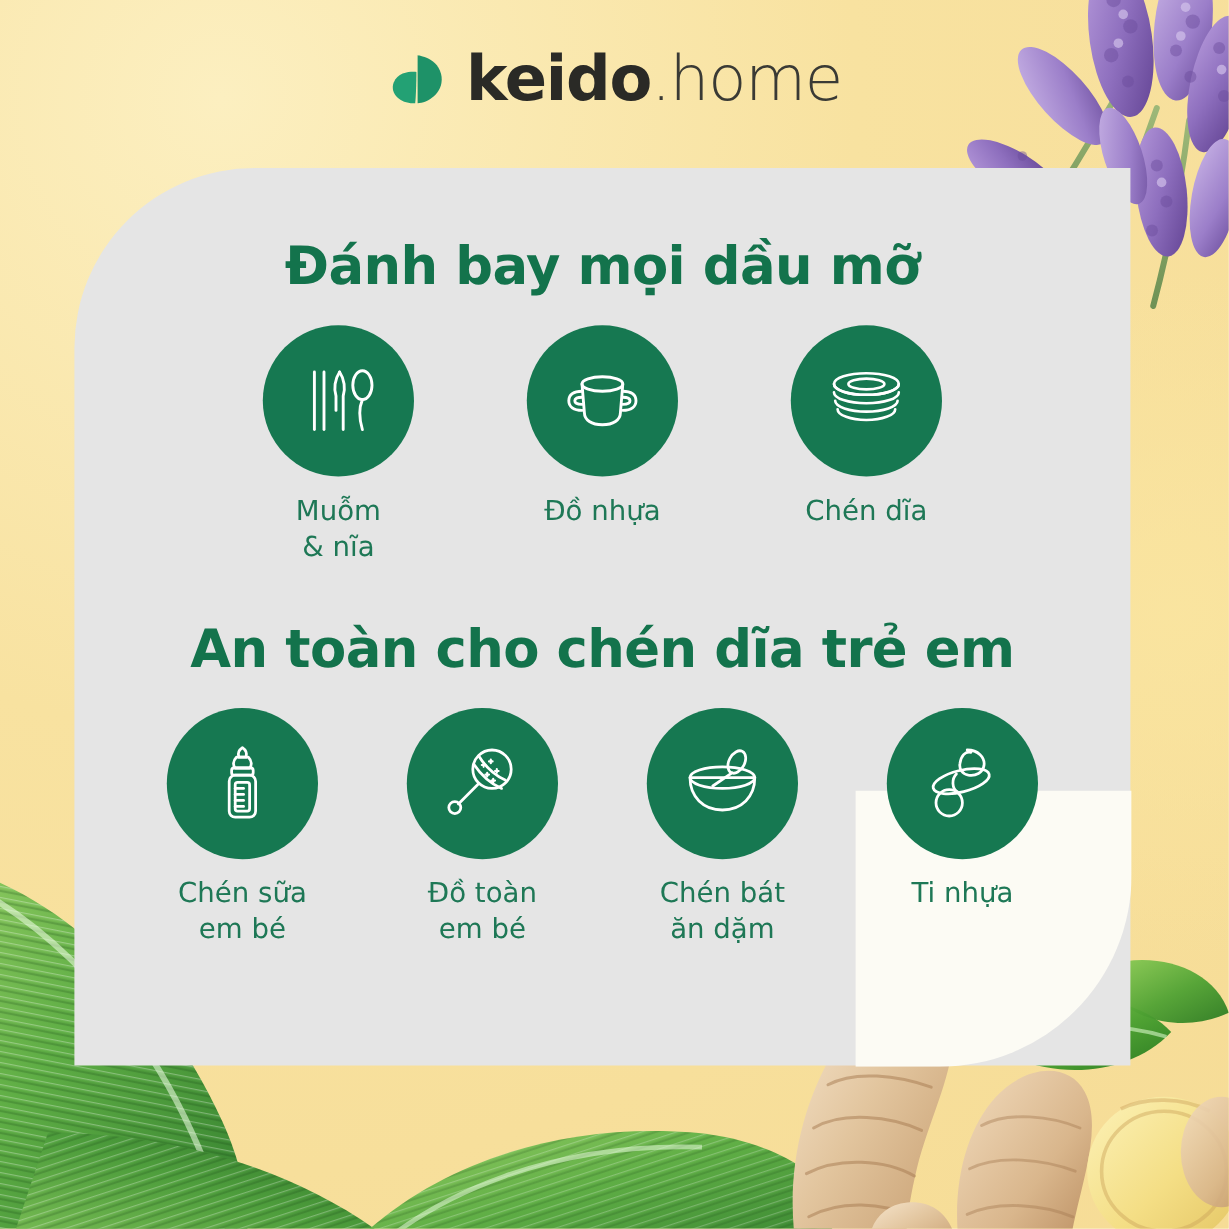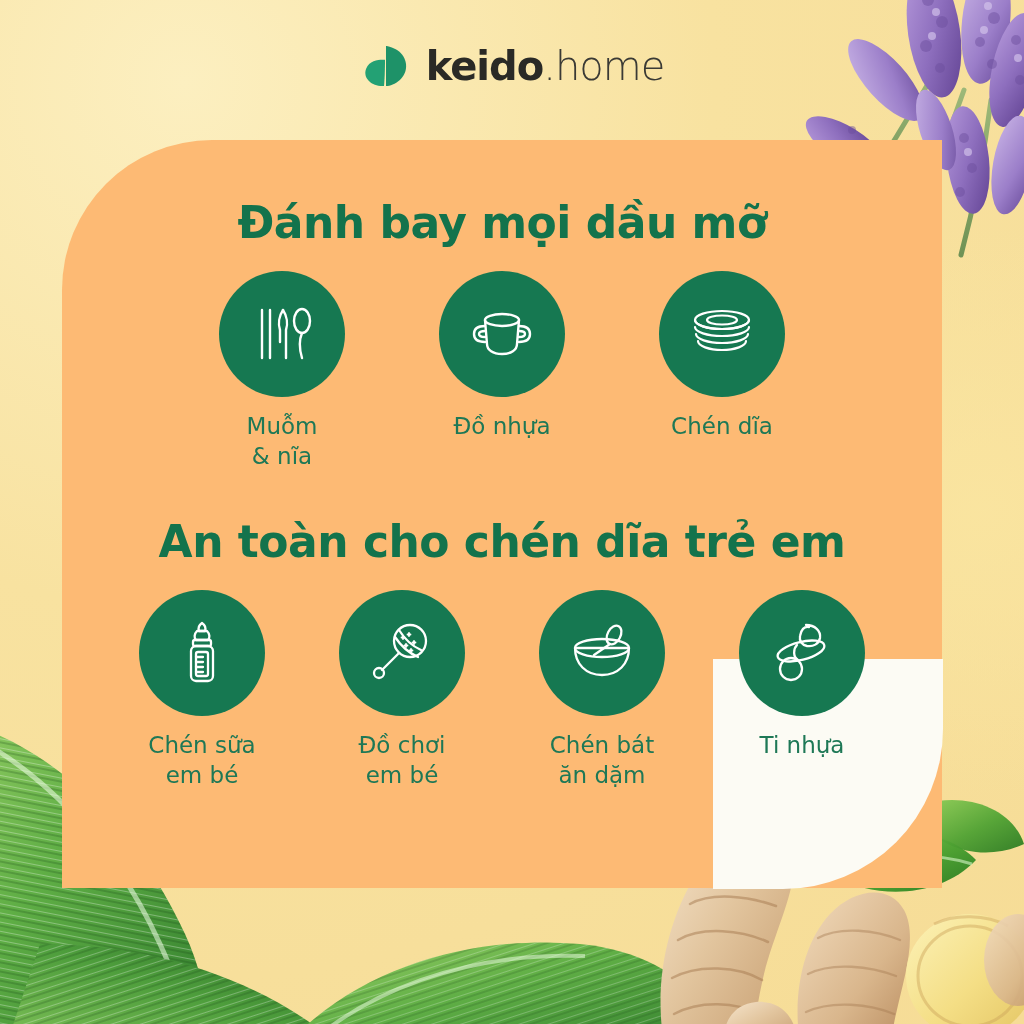--- a/index.html
+++ b/index.html
@@ -67,36 +67,36 @@
     right: 0;
     top: 40px;
     display: flex;
     align-items: center;
     justify-content: center;
     gap: 14px;
     z-index: 9;
   }
   .logo-mark { width: 52px; height: 52px; display: block; }
   .logo-text {
-    font-size: 40px;
+    font-size: 52px;
     line-height: 1;
     letter-spacing: -1px;
     white-space: nowrap;
   }
   .logo-bold { font-weight: 700; color: #2A2A26; }
   .logo-light { font-weight: 300; color: #3A3A35; }
 
   
   .card {
     position: absolute;
     left: 62px;
     top: 140px;
     width: 880px;
     height: 748px;
-    background: #fdba74;
+    background: #e5e5e5;
     border-radius: 150px 0 0 0;
     z-index: 5;
     box-shadow: 0 0 0 rgba(0,0,0,0);
   }
   .card-clip-br {
     position: absolute;
     right: 0;
     bottom: 0;
     width: 230px;
     height: 230px;
@@ -335,21 +335,21 @@
               <circle cx="13" cy="56" r="5"></circle>
               <g stroke-width="1.8">
                 <path d="M37 19 l0 3 M35.5 20.5 l3 0"></path>
                 <path d="M43 16 l0 3 M41.5 17.5 l3 0"></path>
                 <path d="M40 27 l0 3 M38.5 28.5 l3 0"></path>
                 <path d="M48 24 l0 3 M46.5 25.5 l3 0"></path>
                 <path d="M45 32 l0 3 M43.5 33.5 l3 0"></path>
               </g>
             </svg>
           </div>
-          <div class="icon-label">Đồ chơi
+          <div class="icon-label">Đồ toàn
 em bé</div>
         </div>
 
         <div class="icon-cell">
           <div class="icon-circle">
             <svg width="72" height="72" viewBox="0 0 72 72" fill="none" stroke="#FFFFFF" stroke-width="2.3" stroke-linecap="round" stroke-linejoin="round">
               <path d="M9 31 L63 31 C63 47 52 58 36 58 C20 58 9 47 9 31 Z"></path>
               <ellipse cx="36" cy="31" rx="27" ry="9"></ellipse>
               <ellipse cx="48" cy="18" rx="6.5" ry="10" transform="rotate(28 48 18)"></ellipse>
               <path d="M44 27 L28 38"></path>

